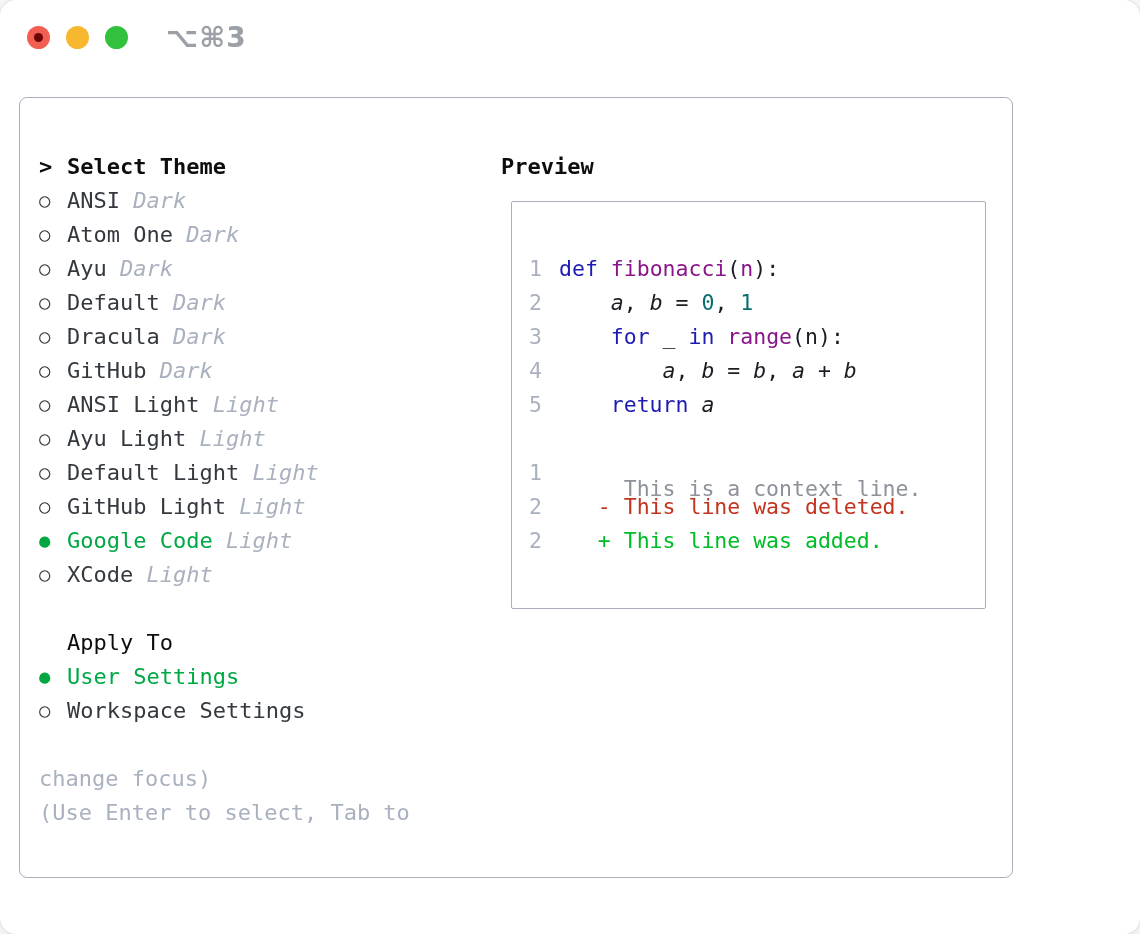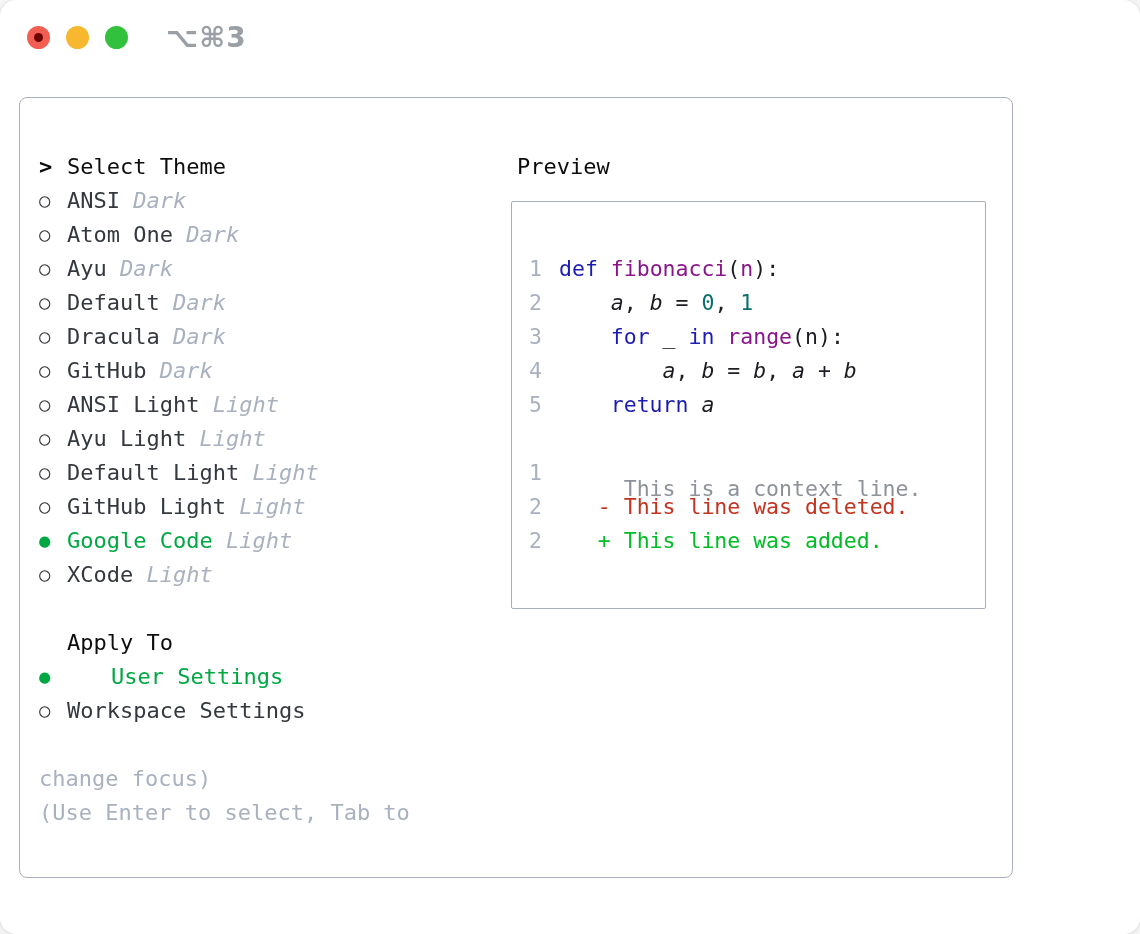--- a/index.html
+++ b/index.html
@@ -34,31 +34,31 @@
     box-sizing: border-box;
   }
   .left-col { position: absolute; left: 19px; top: 51px; }
   .row { display: flex; align-items: center; height: 34px; font-size: 22px; white-space: pre; }
   .marker {
     display: inline-block; width: 28px; flex: 0 0 28px;
     color: var(--text-dark); font-size: 19px;
   }
   .marker.prefix { font-size: 22px; font-weight: bold; color: var(--header-black); }
   .marker.filled { color: var(--accent-green); }
-  .hdr { font-weight: normal; color: var(--header-black); }
+  .hdr { font-weight: bold; color: var(--header-black); }
   .theme-name { color: var(--text-dark); }
   .theme-row.selected .theme-name { color: var(--accent-green); }
   .variant { color: var(--muted); font-style: italic; }
   .apply-hdr { color: var(--header-black); }
   .apply-label { color: var(--text-dark); }
-  .apply-row.selected .apply-label { color: var(--accent-green); margin-left: 44px; }
+  .apply-row.selected .apply-label { color: var(--accent-green); }
   .help-line { color: var(--muted); }
   .spacer-row { height: 34px; }
   
-  .preview-hdr { position: absolute; left: 497px; top: 51px; }
+  .preview-hdr { position: absolute; left: 481px; top: 51px; }
   .preview-box {
     position: absolute; left: 491px; top: 103px; width: 475px; height: 408px;
     border: 1.5px solid var(--panel-border); border-radius: 2px; background: #fff;
     box-sizing: border-box; padding: 49px 0 0 17px; overflow: hidden;
   }
   .code-line { display: flex; height: 34px; align-items: center; font-size: 21.5px; white-space: pre; }
   .gutter { display: inline-block; width: 30px; flex: 0 0 30px; color: var(--gutter-gray); }
   .tok-kw  { color: var(--keyword-blue); }
   .tok-fn  { color: var(--function-purple); }
   .tok-prm { color: var(--function-purple); }

